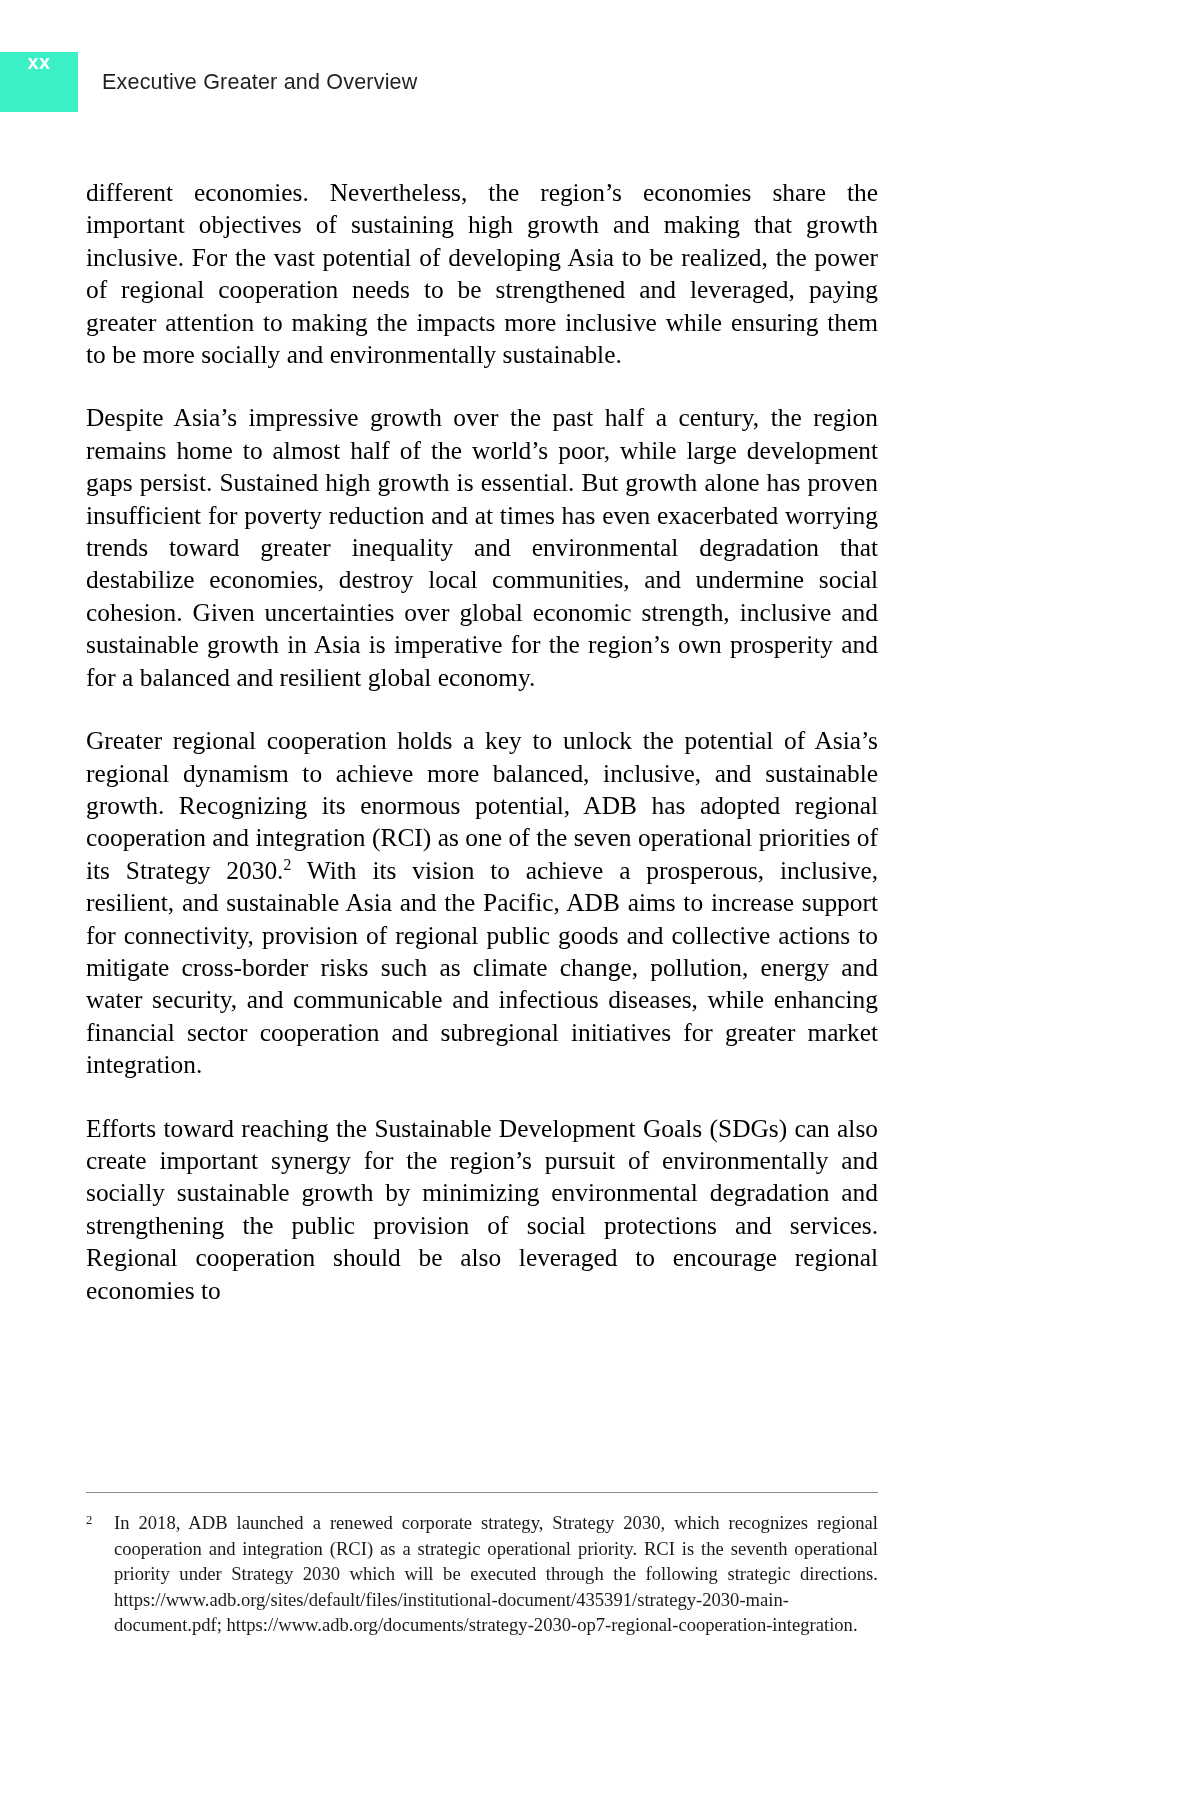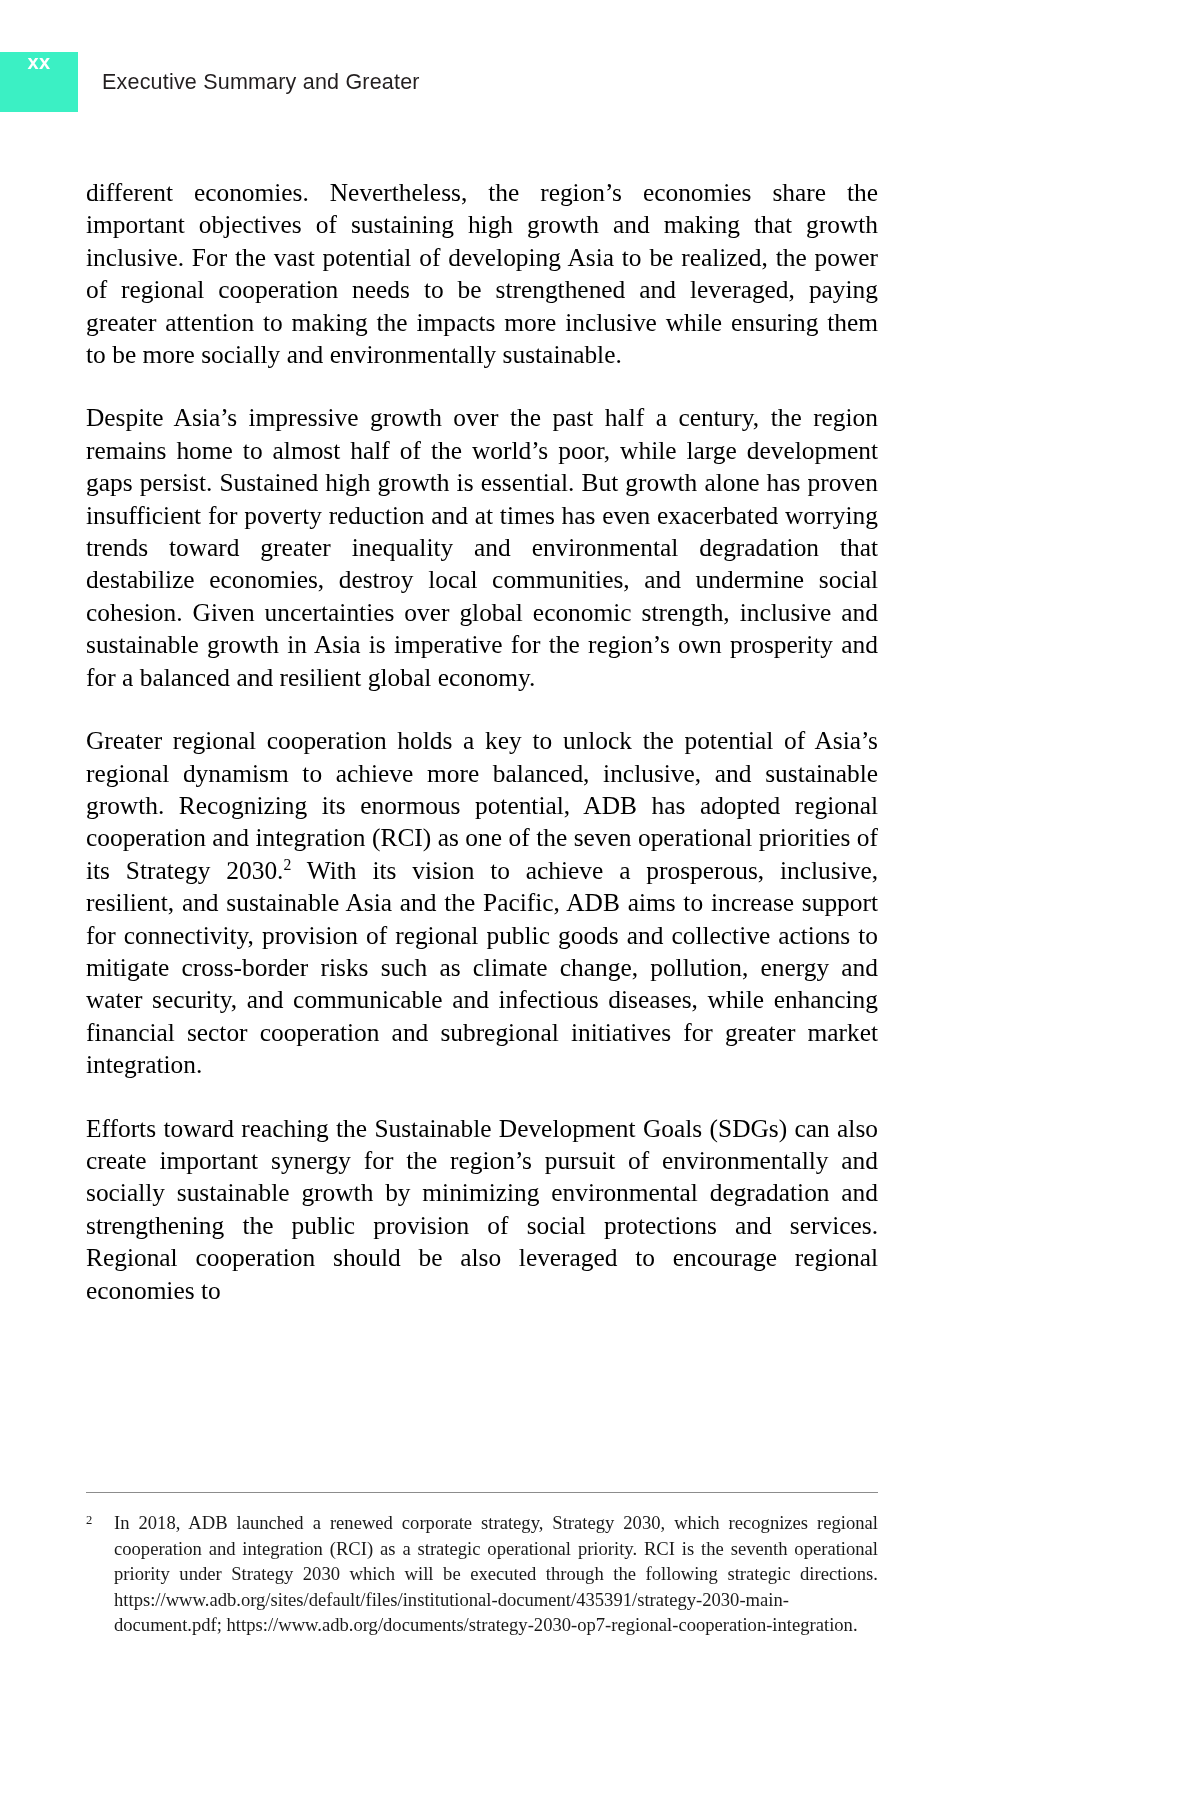--- a/index.html
+++ b/index.html
@@ -121,21 +121,21 @@
 </style>
 </head>
 <body>
 
 <div class="page">
 
   <div class="page-header">
     <div class="folio-block">
       <span class="folio-number">xx</span>
     </div>
-    <div class="header-title">Executive Summary and Greater</div>
+    <div class="header-title">Executive Greater and Overview</div>
   </div>
 
   <div class="text-column">
 
     <p class="body-par">different economies. Nevertheless, the region’s economies share the important objectives of sustaining high growth and making that growth inclusive. For the vast potential of developing Asia to be realized, the power of regional cooperation needs to be strengthened and leveraged, paying greater attention to making the impacts more inclusive while ensuring them to be more socially and environmentally sustainable.</p>
 
     <p class="body-par">Despite Asia’s impressive growth over the past half a century, the region remains home to almost half of the world’s poor, while large development gaps persist. Sustained high growth is essential. But growth alone has proven insufficient for poverty reduction and at times has even exacerbated worrying trends toward greater inequality and environmental degradation that destabilize economies, destroy local communities, and undermine social cohesion. Given uncertainties over global economic strength, inclusive and sustainable growth in Asia is imperative for the region’s own prosperity and for a balanced and resilient global economy.</p>
 
     <p class="body-par"><span>Greater regional cooperation holds a key to unlock the potential of Asia’s regional dynamism to achieve more balanced, inclusive, and sustainable growth. Recognizing its enormous potential, ADB has adopted regional cooperation and integration (RCI) as one of the seven operational priorities of its Strategy 2030.</span><sup class="fn-ref">2</sup><span> With its vision to achieve a prosperous, inclusive, resilient, and sustainable Asia and the Pacific, ADB aims to increase support for connectivity, provision of regional public goods and collective actions to mitigate cross-border risks such as climate change, pollution, energy and water security, and communicable and infectious diseases, while enhancing financial sector cooperation and subregional initiatives for greater market integration.</span></p>
 

